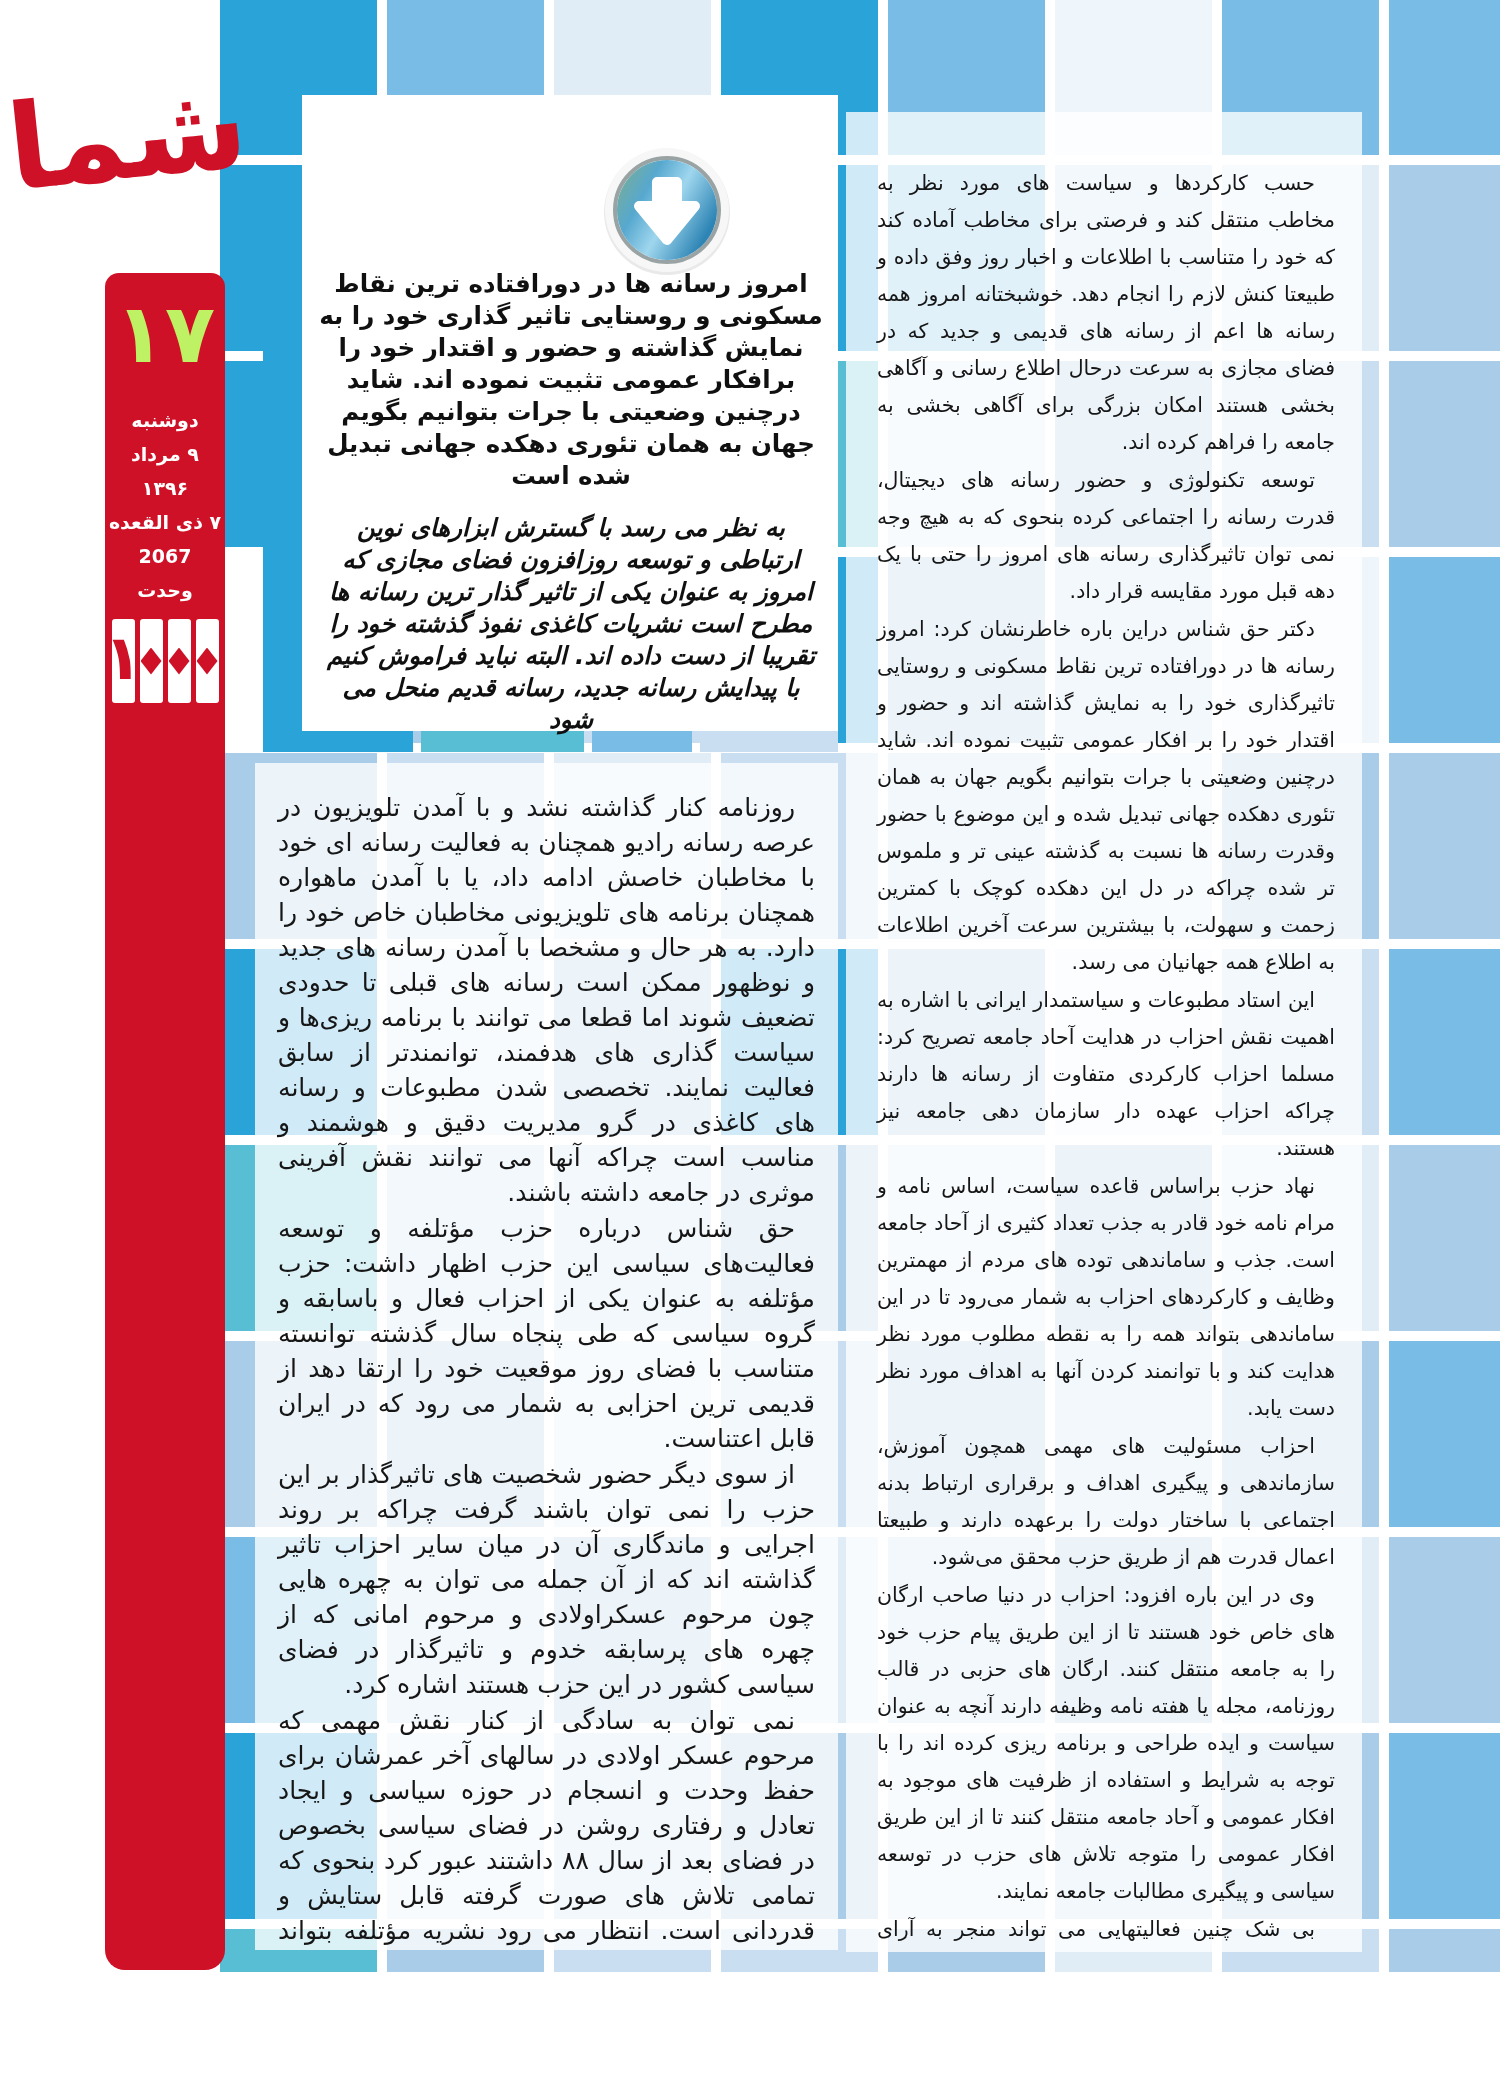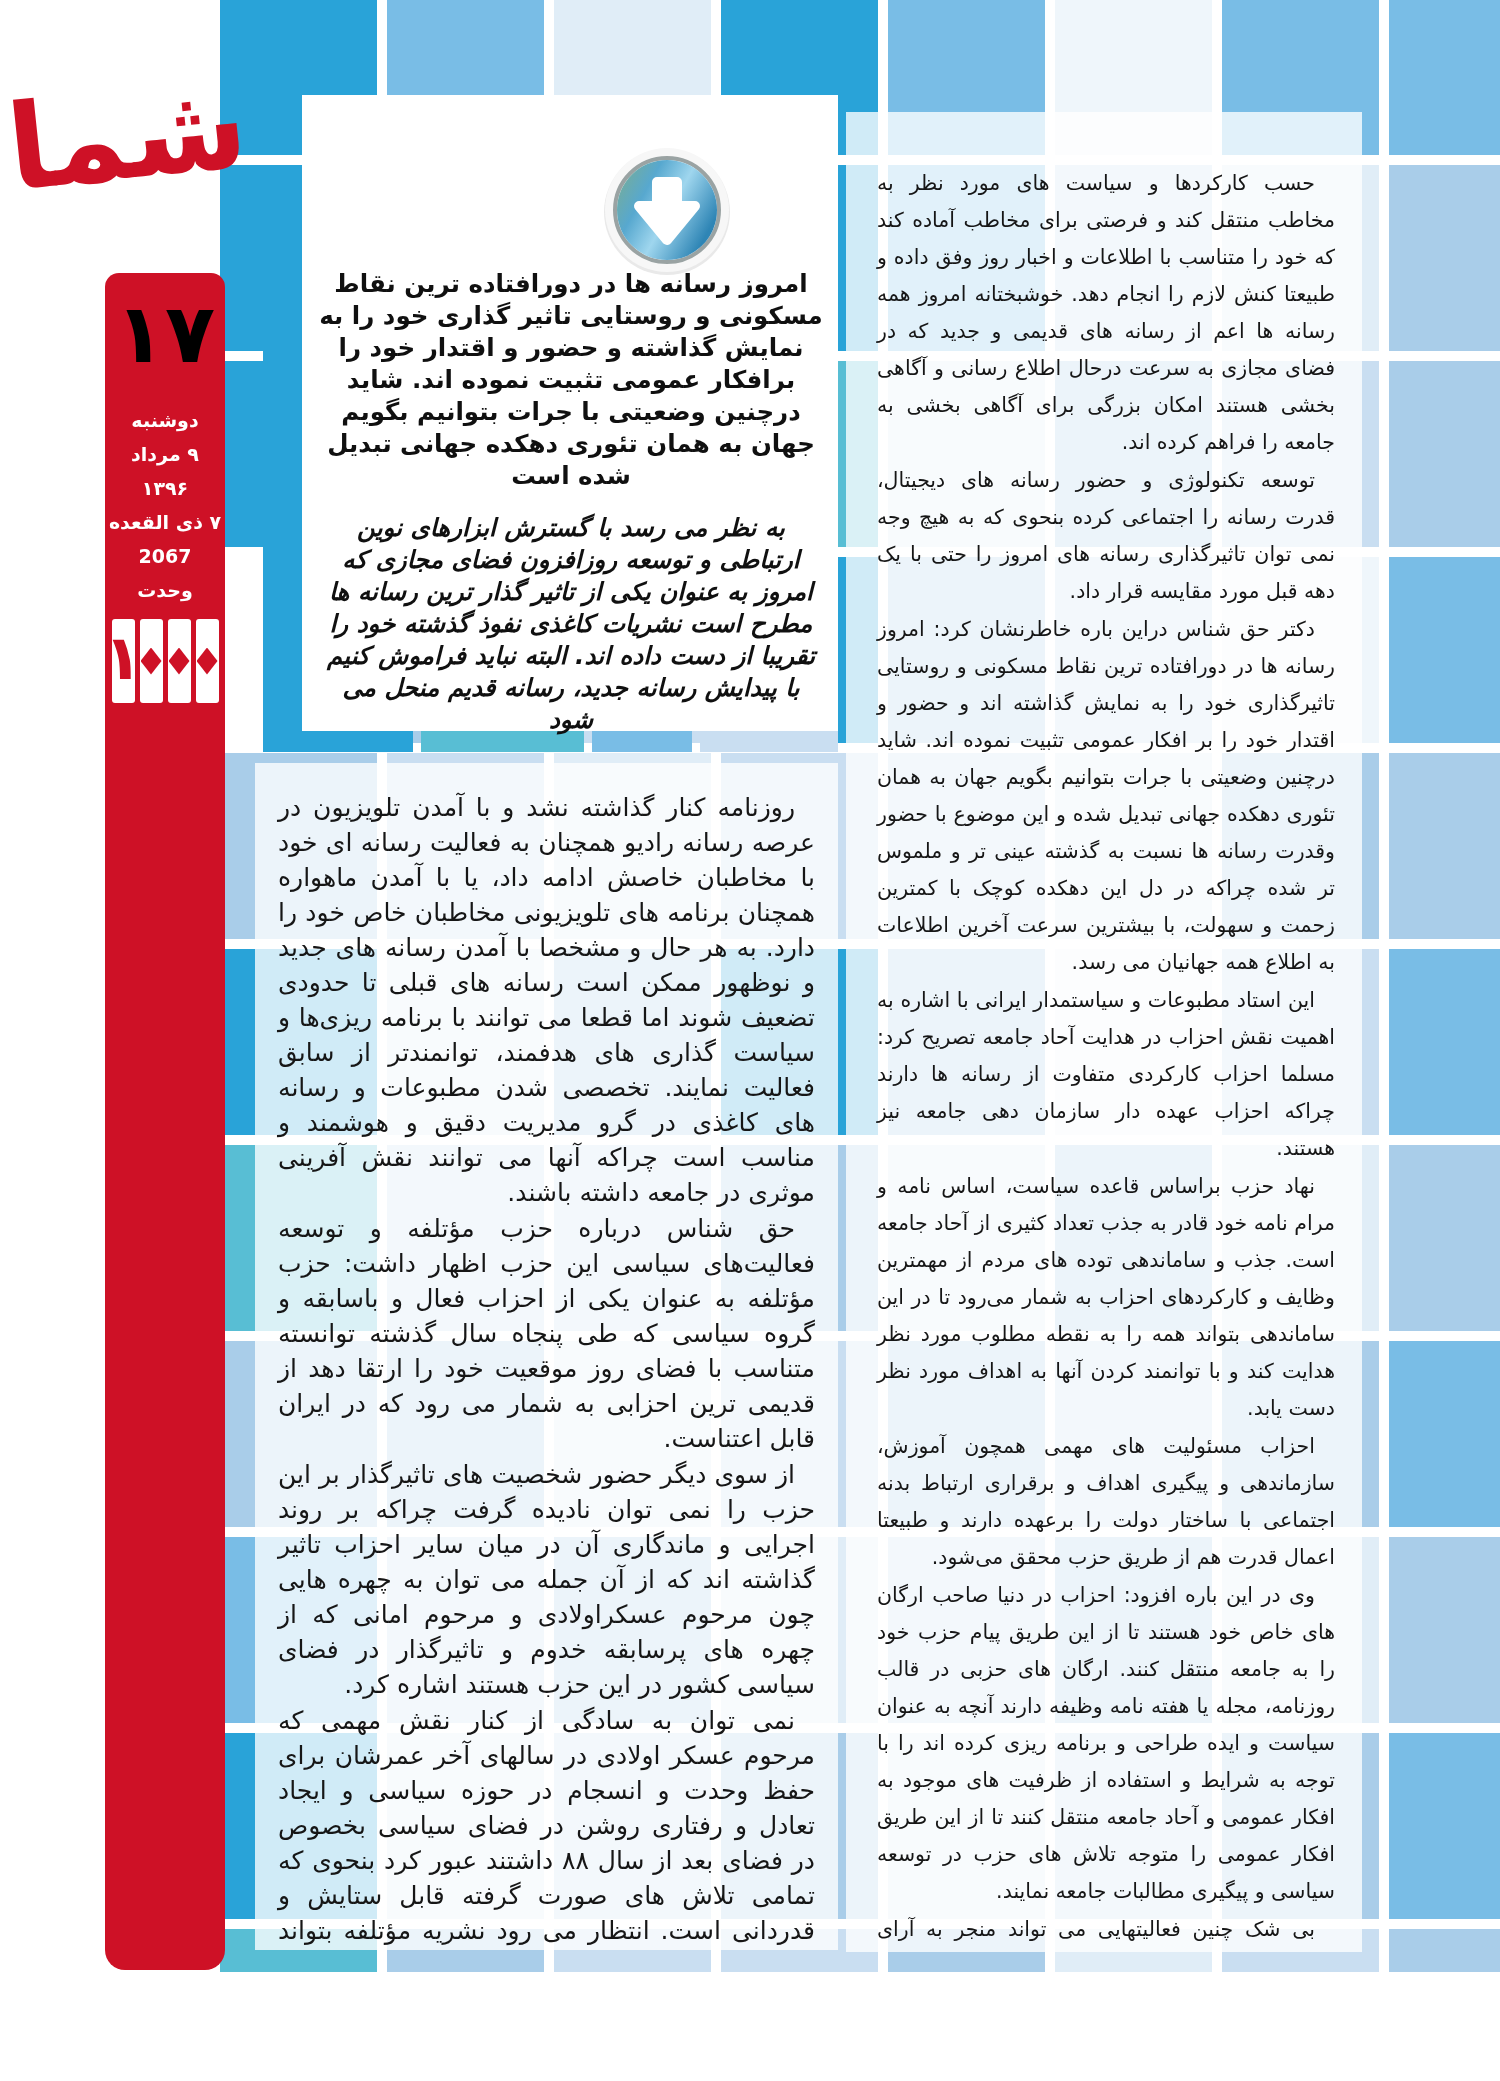--- a/index.html
+++ b/index.html
@@ -28,21 +28,21 @@
   #col-right{padding:52px 26px 0 30px;font-size:20.5px;line-height:37px;}
   #col-left{padding:26px 22px 0 22px;font-size:25px;line-height:35px;}
   .col-text p{margin:1px;text-indent:20px;}
   
   #masthead{position:absolute;left:0;top:0;width:260px;height:2081px;z-index:6;}
   #logo{position:absolute;left:78px;top:18px;width:170px;height:250px;
         font-size:118px;font-weight:bold;text-align:center;line-height:230px;
         transform:rotate(-6deg);}
   #red-block{position:absolute;left:105px;top:273px;width:120px;height:1697px;
         border-radius:14px 14px 20px 20px;display:flex;flex-direction:column;align-items:center;}
-  #edition-number{color:#000000;font-size:82px;line-height:1.05;margin-top:18px;font-weight:bold;}
+  #edition-number{color:#bef264;font-size:82px;line-height:1.05;margin-top:18px;font-weight:bold;}
   #date-block{margin-top:26px;text-align:center;color:#fff;font-size:19px;font-weight:bold;line-height:34px;direction:rtl;}
   #issue-graphic{margin-top:12px;display:flex;direction:ltr;gap:5px;}
   .digit-bar{width:23px;height:84px;background:#ffffff;border-radius:3px;display:flex;align-items:center;justify-content:center;}
   .digit-diamond{width:21px;height:27px;clip-path:polygon(50% 0,100% 50%,50% 100%,0 50%);}
   .digit-one{font-size:62px;font-weight:bold;line-height:1;margin-top:-6px;}
 </style>
 </head>
 <body>
 
 <div id="mosaic">
@@ -176,21 +176,21 @@
       <p>نهاد حزب براساس قاعده سیاست، اساس نامه و مرام نامه خود قادر به جذب تعداد کثیری از آحاد جامعه است. جذب و ساماندهی توده های مردم از مهمترین وظایف و کارکردهای احزاب به شمار می‌رود تا در این ساماندهی بتواند همه را به نقطه مطلوب مورد نظر هدایت کند و با توانمند کردن آنها به اهداف مورد نظر دست یابد.</p>
       <p>احزاب مسئولیت های مهمی همچون آموزش، سازماندهی و پیگیری اهداف و برقراری ارتباط بدنه اجتماعی با ساختار دولت را برعهده دارند و طبیعتا اعمال قدرت هم از طریق حزب محقق می‌شود.</p>
       <p>وی در این باره افزود: احزاب در دنیا صاحب ارگان های خاص خود هستند تا از این طریق پیام حزب خود را به جامعه منتقل کنند. ارگان های حزبی در قالب روزنامه، مجله یا هفته نامه وظیفه دارند آنچه به عنوان سیاست و ایده طراحی و برنامه ریزی کرده اند را با توجه به شرایط و استفاده از ظرفیت های موجود به افکار عمومی و آحاد جامعه منتقل کنند تا از این طریق افکار عمومی را متوجه تلاش های حزب در توسعه سیاسی و پیگیری مطالبات جامعه نمایند.</p>
       <p>بی شک چنین فعالیتهایی می تواند منجر به آرای موفق و جذب مردم در جامعه به سمت حزب شود. دراین هنگام نقش مطبوعات در انتقال فکر و اندیشه احزاب حائز اهمیت است چراکه آنها با نقش کلیدی خود می توانند مخاطبان مختلفی را جذب نمایند. بعضی از نشریات می توانند درون حزبی باشند و کاملا اخبار و انتقال اطلاعاتی حوزه تشکیلاتی خود را پوشش دهند تا پیام مدیران و سردمداران آن حزب را به خوبی منتقل کنند یا به جامعه آموزش دهند.</p>
     </div>
 </div>
 <div id="col-left-box" class="col-box">
   <div id="col-left" class="col-text" dir="rtl">
       <p>روزنامه کنار گذاشته نشد و با آمدن تلویزیون در عرصه رسانه رادیو همچنان به فعالیت رسانه ای خود با مخاطبان خاصش ادامه داد، یا با آمدن ماهواره همچنان برنامه های تلویزیونی مخاطبان خاص خود را دارد. به هر حال و مشخصا با آمدن رسانه های جدید و نوظهور ممکن است رسانه های قبلی تا حدودی تضعیف شوند اما قطعا می توانند با برنامه ریزی‌ها و سیاست گذاری های هدفمند، توانمندتر از سابق فعالیت نمایند. تخصصی شدن مطبوعات و رسانه های کاغذی در گرو مدیریت دقیق و هوشمند و مناسب است چراکه آنها می توانند نقش آفرینی موثری در جامعه داشته باشند.</p>
       <p>حق شناس درباره حزب مؤتلفه و توسعه فعالیت‌های سیاسی این حزب اظهار داشت: حزب مؤتلفه به عنوان یکی از احزاب فعال و باسابقه و گروه سیاسی که طی پنجاه سال گذشته توانسته متناسب با فضای روز موقعیت خود را ارتقا دهد از قدیمی ترین احزابی به شمار می رود که در ایران قابل اعتناست.</p>
-      <p>از سوی دیگر حضور شخصیت های تاثیرگذار بر این حزب را نمی توان نادیده گرفت چراکه بر روند اجرایی و ماندگاری آن در میان سایر احزاب تاثیر گذاشته اند که از آن جمله می توان به چهره هایی چون مرحوم عسکراولادی و مرحوم امانی که از چهره های پرسابقه خدوم و تاثیرگذار در فضای سیاسی کشور در این حزب هستند اشاره کرد.</p>
+      <p>از سوی دیگر حضور شخصیت های تاثیرگذار بر این حزب را نمی توان باشند گرفت چراکه بر روند اجرایی و ماندگاری آن در میان سایر احزاب تاثیر گذاشته اند که از آن جمله می توان به چهره هایی چون مرحوم عسکراولادی و مرحوم امانی که از چهره های پرسابقه خدوم و تاثیرگذار در فضای سیاسی کشور در این حزب هستند اشاره کرد.</p>
       <p>نمی توان به سادگی از کنار نقش مهمی که مرحوم عسکر اولادی در سالهای آخر عمرشان برای حفظ وحدت و انسجام در حوزه سیاسی و ایجاد تعادل و رفتاری روشن در فضای سیاسی بخصوص در فضای بعد از سال ۸۸ داشتند عبور کرد بنحوی که تمامی تلاش های صورت گرفته قابل ستایش و قدردانی است. انتظار می رود نشریه مؤتلفه بتواند نقش و سیاست های حزب مؤتلفه اسلامی را بیش از پیش پررنگ کند و با برقراری ارتباط با نسل جوان بتواند بین این گروه سنی شاداب، با انرژی و توانمند با نسل اولیه حزب مؤتلفه ارتباط موثری در راستای تاثیرگذاری و پیشبرد اهداف حزب برقرار کند. تداوم چنین سیاستی منجر به افزایش انسجام و پربارترشدن اهداف حزب مؤتلفه اسلامی در آینده خواهد شد. بنده از طریق این مصاحبه انتشار هزارمین شماره این نشریه را به همه دست اندرکاران و مدیران آن تبریک می گویم و امیدوارم سالیان سال نشریه "شما" با موفقیت به فعالیت رسانه ای و انتشار تفکر حزب مؤتلفه اسلامی و خدمت به میهن ادامه دهد.</p>
     </div>
 </div>
 
 <div id="masthead">
   <div id="logo" dir="rtl" style="color: rgb(206, 17, 38);">شما</div>
   <div id="red-block" style="background: rgb(206, 17, 38);">
     <div id="edition-number">۱۷</div>
     <div id="date-block">
       <div>دوشنبه</div>

